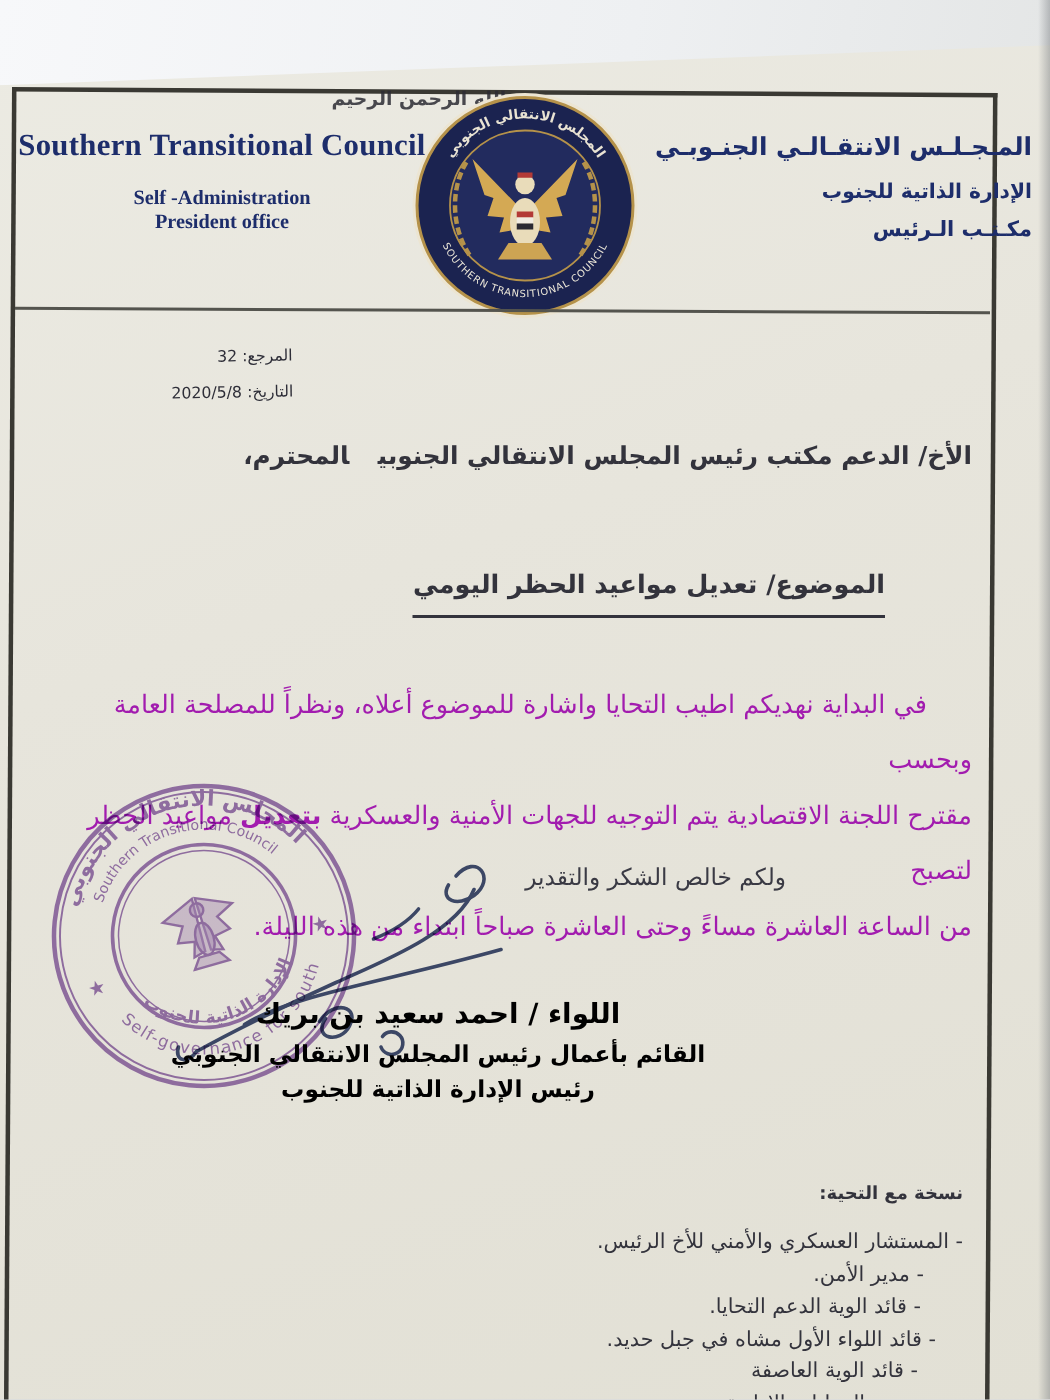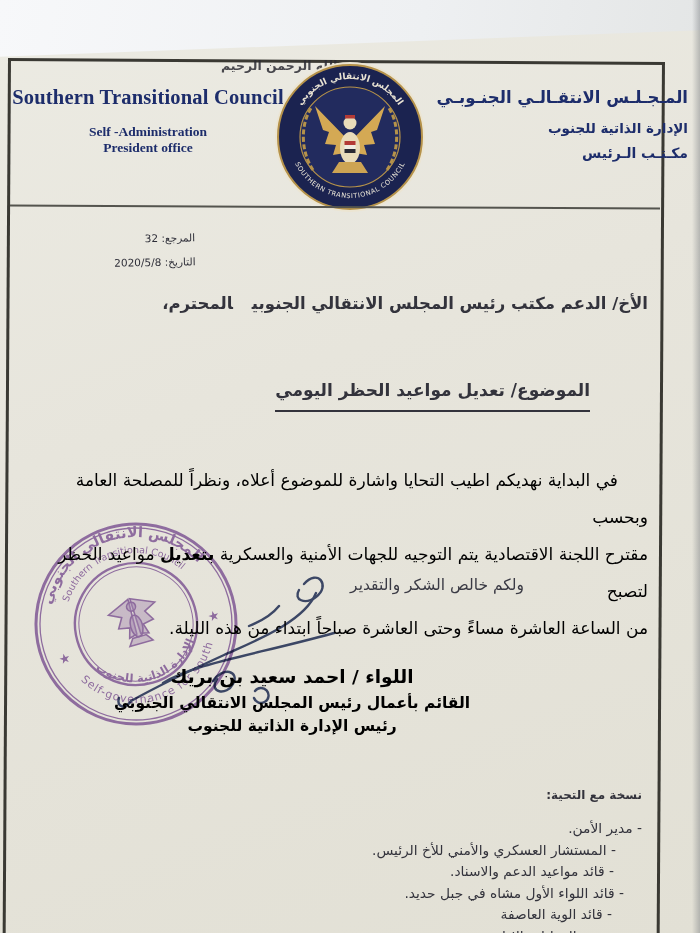--- a/index.html
+++ b/index.html
@@ -31,22 +31,22 @@
 
   
   .ref-block{position:absolute;right:505px;top:226px;direction:rtl;text-align:right;
     font-size:10.5px;color:#2e2e38;line-height:24px;transform:rotate(-1deg);}
 
   
   .addressee{position:absolute;right:52px;top:294px;direction:rtl;font-size:16.5px;font-weight:700;color:#33333c;}
   .addressee .hon{margin-right:19px;}
   .subject{position:absolute;right:110px;top:380px;direction:rtl;display:inline-block;
     font-size:17px;font-weight:700;color:#33333c;border-bottom:2px solid #33333c;padding-bottom:10px;}
-  .body-par{position:absolute;right:52px;top:462px;width:596px;direction:rtl;
-    font-size:17px;color:#000000;line-height:37px;}
+  .body-par{position:absolute;right:52px;top:452px;width:596px;direction:rtl;
+    font-size:17px;color:#a21caf;line-height:37px;}
   .body-par .b1{text-indent:30px;}
   .closing{position:absolute;right:176px;top:576px;direction:rtl;font-size:15.5px;color:#3a3a44;}
 
   
   .stamp{position:absolute;left:28px;top:516px;width:216px;height:216px;opacity:.85;mix-blend-mode:multiply;}
   .sig-scribble{position:absolute;left:103px;top:562px;width:252px;height:152px;mix-blend-mode:multiply;}
   .sig-block{position:absolute;left:86px;top:666px;width:412px;text-align:center;direction:rtl;color:#000000;}
   .sig-name{font-size:18.5px;font-weight:700;}
   .sig-t1{font-size:15.5px;font-weight:700;margin-top:7px;}
   .sig-t2{font-size:15.5px;font-weight:700;margin-top:5px;}
@@ -190,23 +190,23 @@
 
   <div class="sig-block">
     <div class="sig-name">اللواء / احمد سعيد بن بريك</div>
     <div class="sig-t1">القائم بأعمال رئيس المجلس الانتقالي الجنوبي</div>
     <div class="sig-t2">رئيس الإدارة الذاتية للجنوب</div>
   </div>
 
   <div class="cc">
     <div class="cc-header">نسخة مع التحية:</div>
     <ul>
+      <li>- المستشار العسكري والأمني للأخ الرئيس.</li>
       <li>- مدير الأمن.</li>
-      <li>- المستشار العسكري والأمني للأخ الرئيس.</li>
-      <li>- قائد مواعيد الدعم والاسناد.</li>
+      <li>- قائد الوية الدعم التحايا.</li>
       <li>- قائد اللواء الأول مشاه في جبل حديد.</li>
       <li>- قائد الوية العاصفة</li>
       <li>- العمليات الادارية</li>
     </ul>
   </div>
 
   <div class="right-edge"></div>
 </div>
 
 </body></html>

